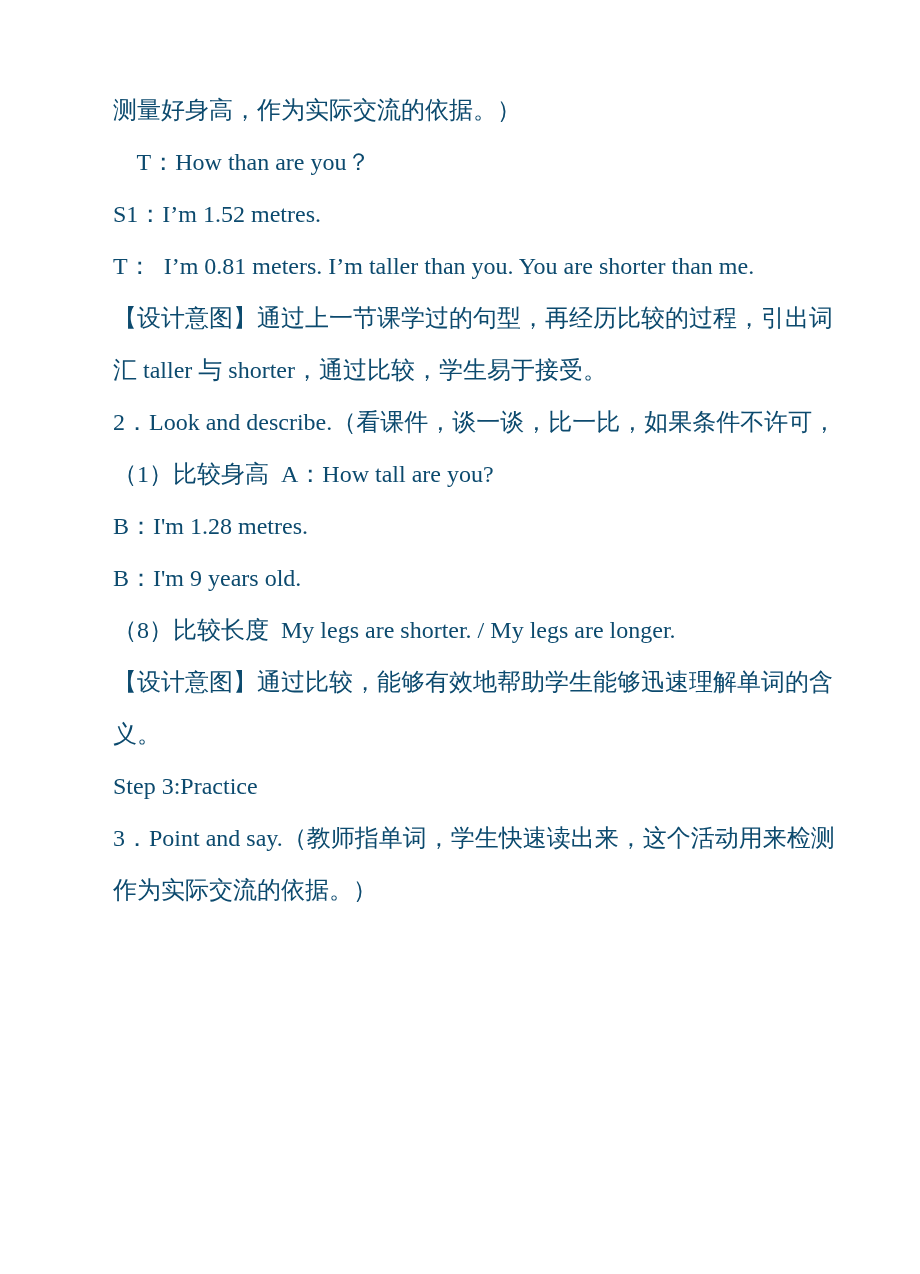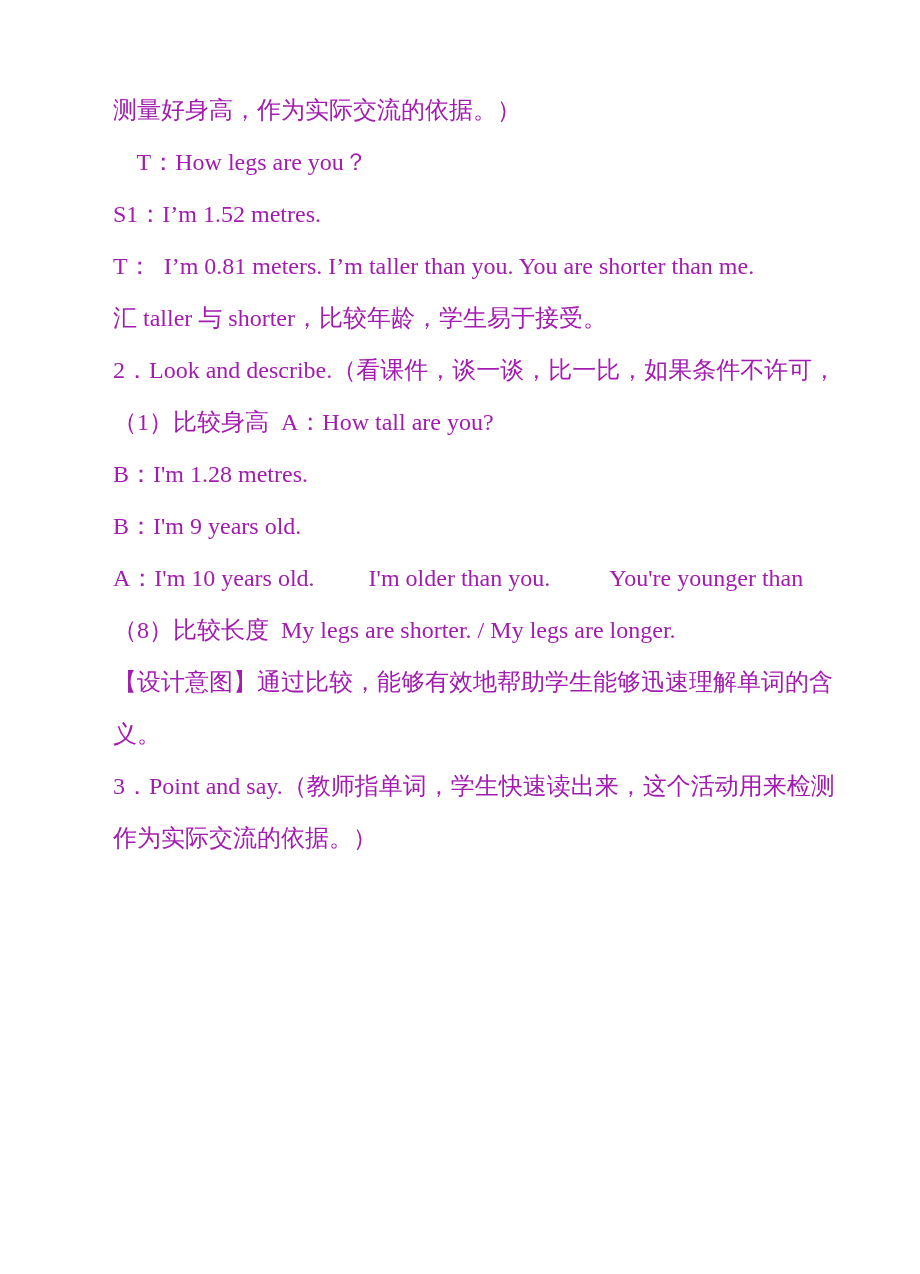--- a/index.html
+++ b/index.html
@@ -7,21 +7,21 @@
     padding: 0;
     background: #ffffff;
   }
   .page {
     position: relative;
     width: 920px;
     height: 1274px;
     background: #ffffff;
     overflow: hidden;
     font-family: "Liberation Serif", "DejaVu Serif", serif;
-    color: #a21caf;
+    color: #0c4a6e;
   }
   .content {
     position: absolute;
     left: 113px;
     top: 84px;
     width: 760px;
   }
   .line {
     white-space: pre;
     height: 52px;
@@ -29,28 +29,29 @@
     font-size: 24px;
     letter-spacing: 0;
   }
 </style>
 </head>
 <body>
 
 <div class="page">
   <div class="content">
     <div class="line">测量好身高，作为实际交流的依据。）</div>
-    <div class="line">    T：How legs are you？</div>
+    <div class="line">    T：How than are you？</div>
     <div class="line">S1：I’m 1.52 metres.</div>
     <div class="line">T：  I’m 0.81 meters. I’m taller than you. You are shorter than me.</div>
-    <div class="line">汇 taller 与 shorter，比较年龄，学生易于接受。</div>
+    <div class="line">【设计意图】通过上一节课学过的句型，再经历比较的过程，引出词</div>
+    <div class="line">汇 taller 与 shorter，通过比较，学生易于接受。</div>
     <div class="line">2．Look and describe.（看课件，谈一谈，比一比，如果条件不许可，</div>
     <div class="line">（1）比较身高  A：How tall are you?</div>
     <div class="line">B：I'm 1.28 metres.</div>
     <div class="line">B：I'm 9 years old.</div>
-    <div class="line">A：I'm 10 years old.         I'm older than you.          You're younger than</div>
     <div class="line">（8）比较长度  My legs are shorter. / My legs are longer.</div>
     <div class="line">【设计意图】通过比较，能够有效地帮助学生能够迅速理解单词的含</div>
     <div class="line">义。</div>
+    <div class="line">Step 3:Practice</div>
     <div class="line">3．Point and say.（教师指单词，学生快速读出来，这个活动用来检测</div>
     <div class="line">作为实际交流的依据。）</div>
   </div>
 </div>
 
 </body></html>

